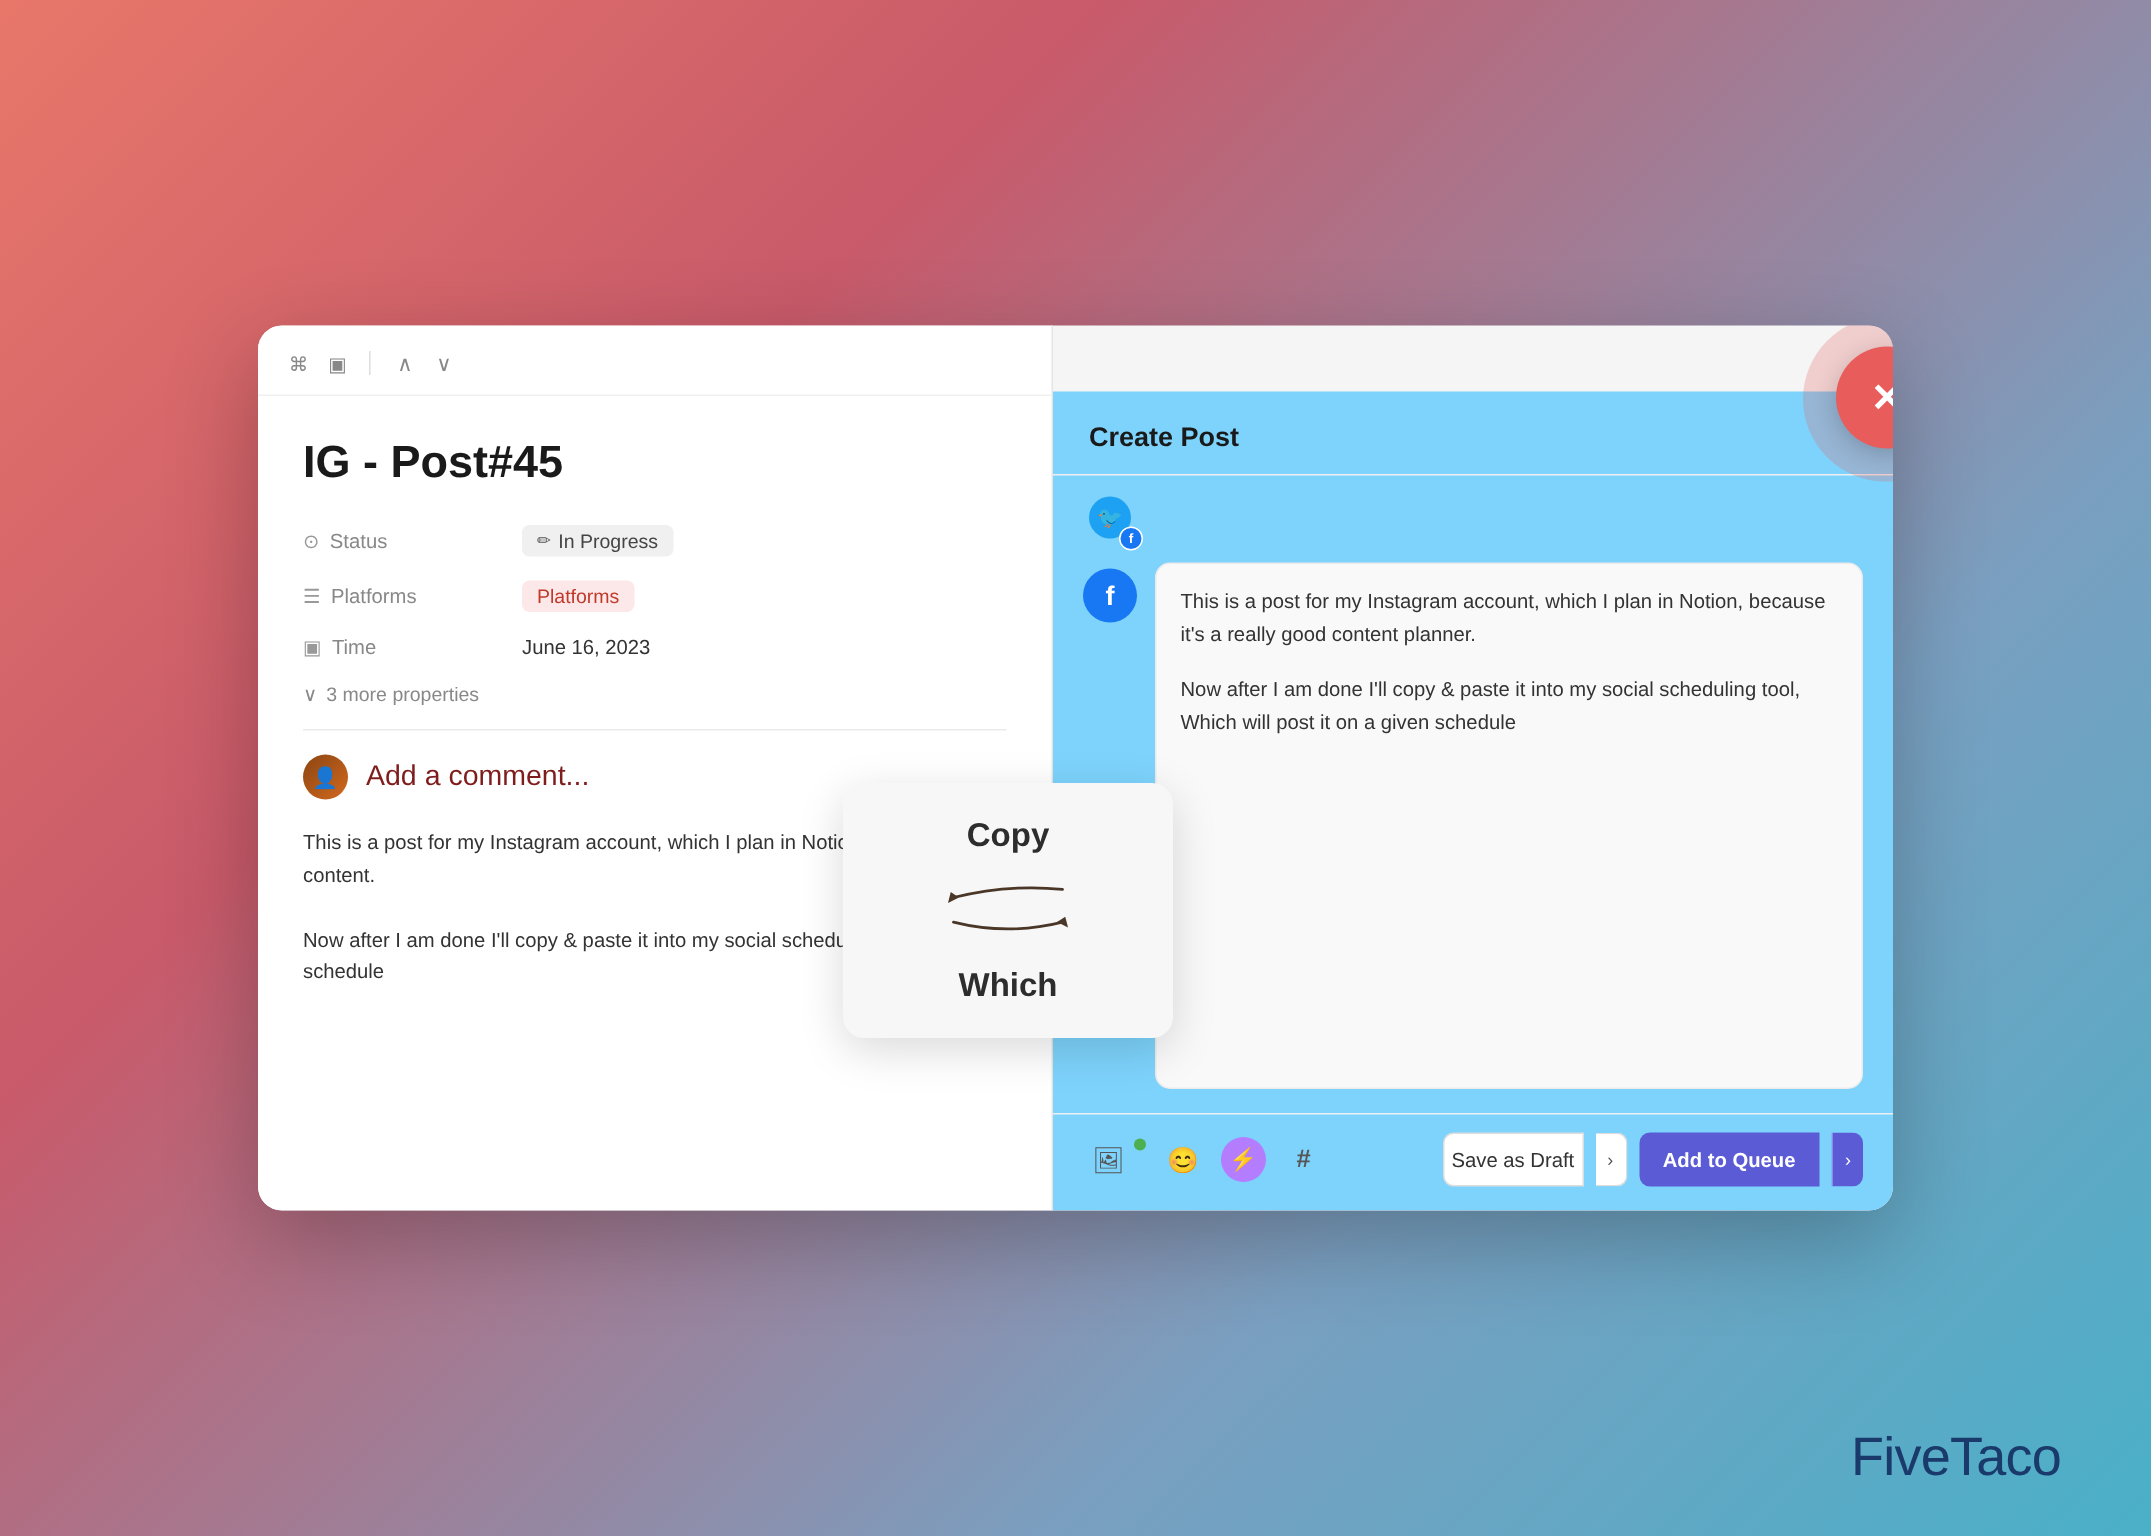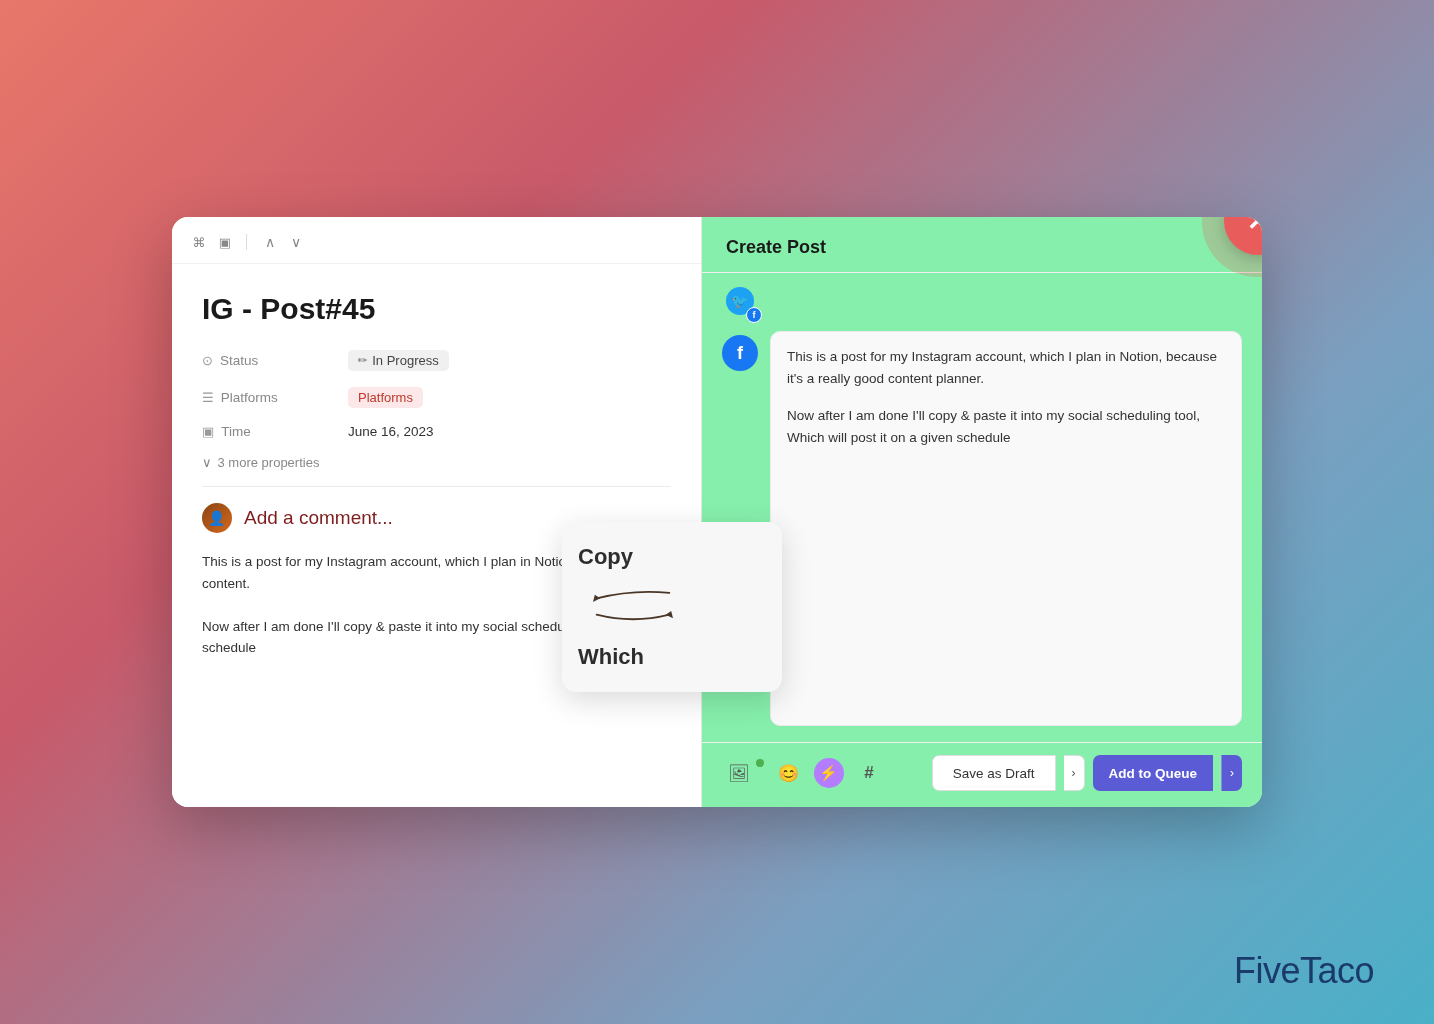--- a/index.html
+++ b/index.html
@@ -209,21 +209,21 @@
       position: absolute;
       left: 390px;
       top: 305px;
       width: 220px;
       height: 170px;
       background: #f7f7f8;
       border-radius: 14px;
       box-shadow: 0 8px 30px rgba(0,0,0,0.15);
       display: flex;
       flex-direction: column;
-      align-items: flex-start;
+      align-items: center;
       justify-content: center;
       z-index: 10;
       padding: 16px;
     }
 
     .copy-label {
       font-size: 22px;
       font-weight: 600;
       color: #2d2d2d;
       margin-bottom: 8px;
@@ -239,24 +239,25 @@
     .paste-label {
       font-size: 22px;
       font-weight: 600;
       color: #2d2d2d;
       margin-top: 8px;
     }
 
     
     .right-panel {
       flex: 1;
-      background: #86efac;
+      background: #7dd3fc;
       display: flex;
       flex-direction: column;
       position: relative;
+      margin-top: 44px;
     }
 
     .create-post-header {
       padding: 20px 24px 14px;
       font-size: 18px;
       font-weight: 700;
       color: #1a1a1a;
       border-bottom: 1px solid #f0f0f0;
     }
 
@@ -407,21 +408,21 @@
       left: -8px;
       margin-right: -8px;
     }
 
     .spacer { flex: 1; }
 
     .save-draft-btn {
       background: white;
       border: 1px solid #ddd;
       border-radius: 7px 0 0 7px;
-      padding: 8px 20px;
+      padding: 8px 5px;
       font-size: 13.5px;
       font-weight: 500;
       color: #333;
       cursor: pointer;
       height: 36px;
       display: flex;
       align-items: center;
     }
 
     .save-draft-dropdown {

